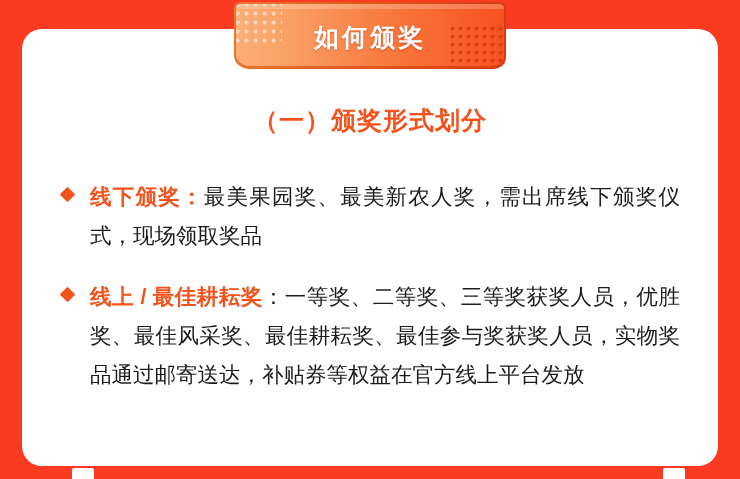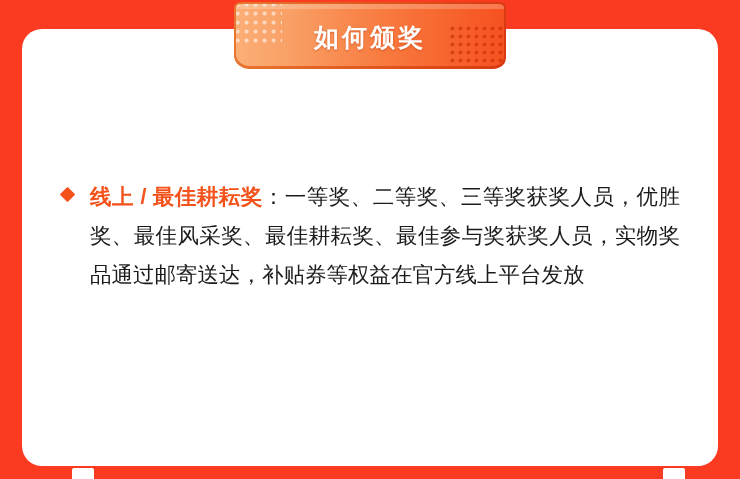--- a/index.html
+++ b/index.html
@@ -171,23 +171,28 @@
       <g clip-path="url(#ribClip)">
         <rect x="0" y="0" width="288" height="68" fill="url(#ribGrad)"></rect>
         <rect x="10" y="2" width="46" height="40" fill="url(#dotsLight)"></rect>
         <rect x="222" y="24" width="58" height="42" fill="url(#dotsDark)"></rect>
         <rect x="10" y="2" width="268" height="5" fill="#ffffff" opacity="0.22"></rect>
       </g>
     </svg>
     <div class="ribbon-title">如何颁奖</div>
   </div>
 
+  <div class="section-heading">（一）颁奖形式划分</div>
 
   <div class="bullets">
 
+    <div class="bullet-row">
+      <span class="diamond"></span>
+      <div class="bullet-text"><span class="lead">线下颁奖：</span><span>最美果园奖、最美新农人奖，需出席线下颁奖仪式，现场领取奖品</span></div>
+    </div>
 
     <div class="bullet-row">
       <span class="diamond"></span>
       <div class="bullet-text"><span class="lead">线上 / 最佳耕耘奖</span><span>：一等奖、二等奖、三等奖获奖人员，优胜奖、最佳风采奖、最佳耕耘奖、最佳参与奖获奖人员，实物奖品通过邮寄送达，补贴券等权益在官方线上平台发放</span></div>
     </div>
 
   </div>
 
 </div>
 

